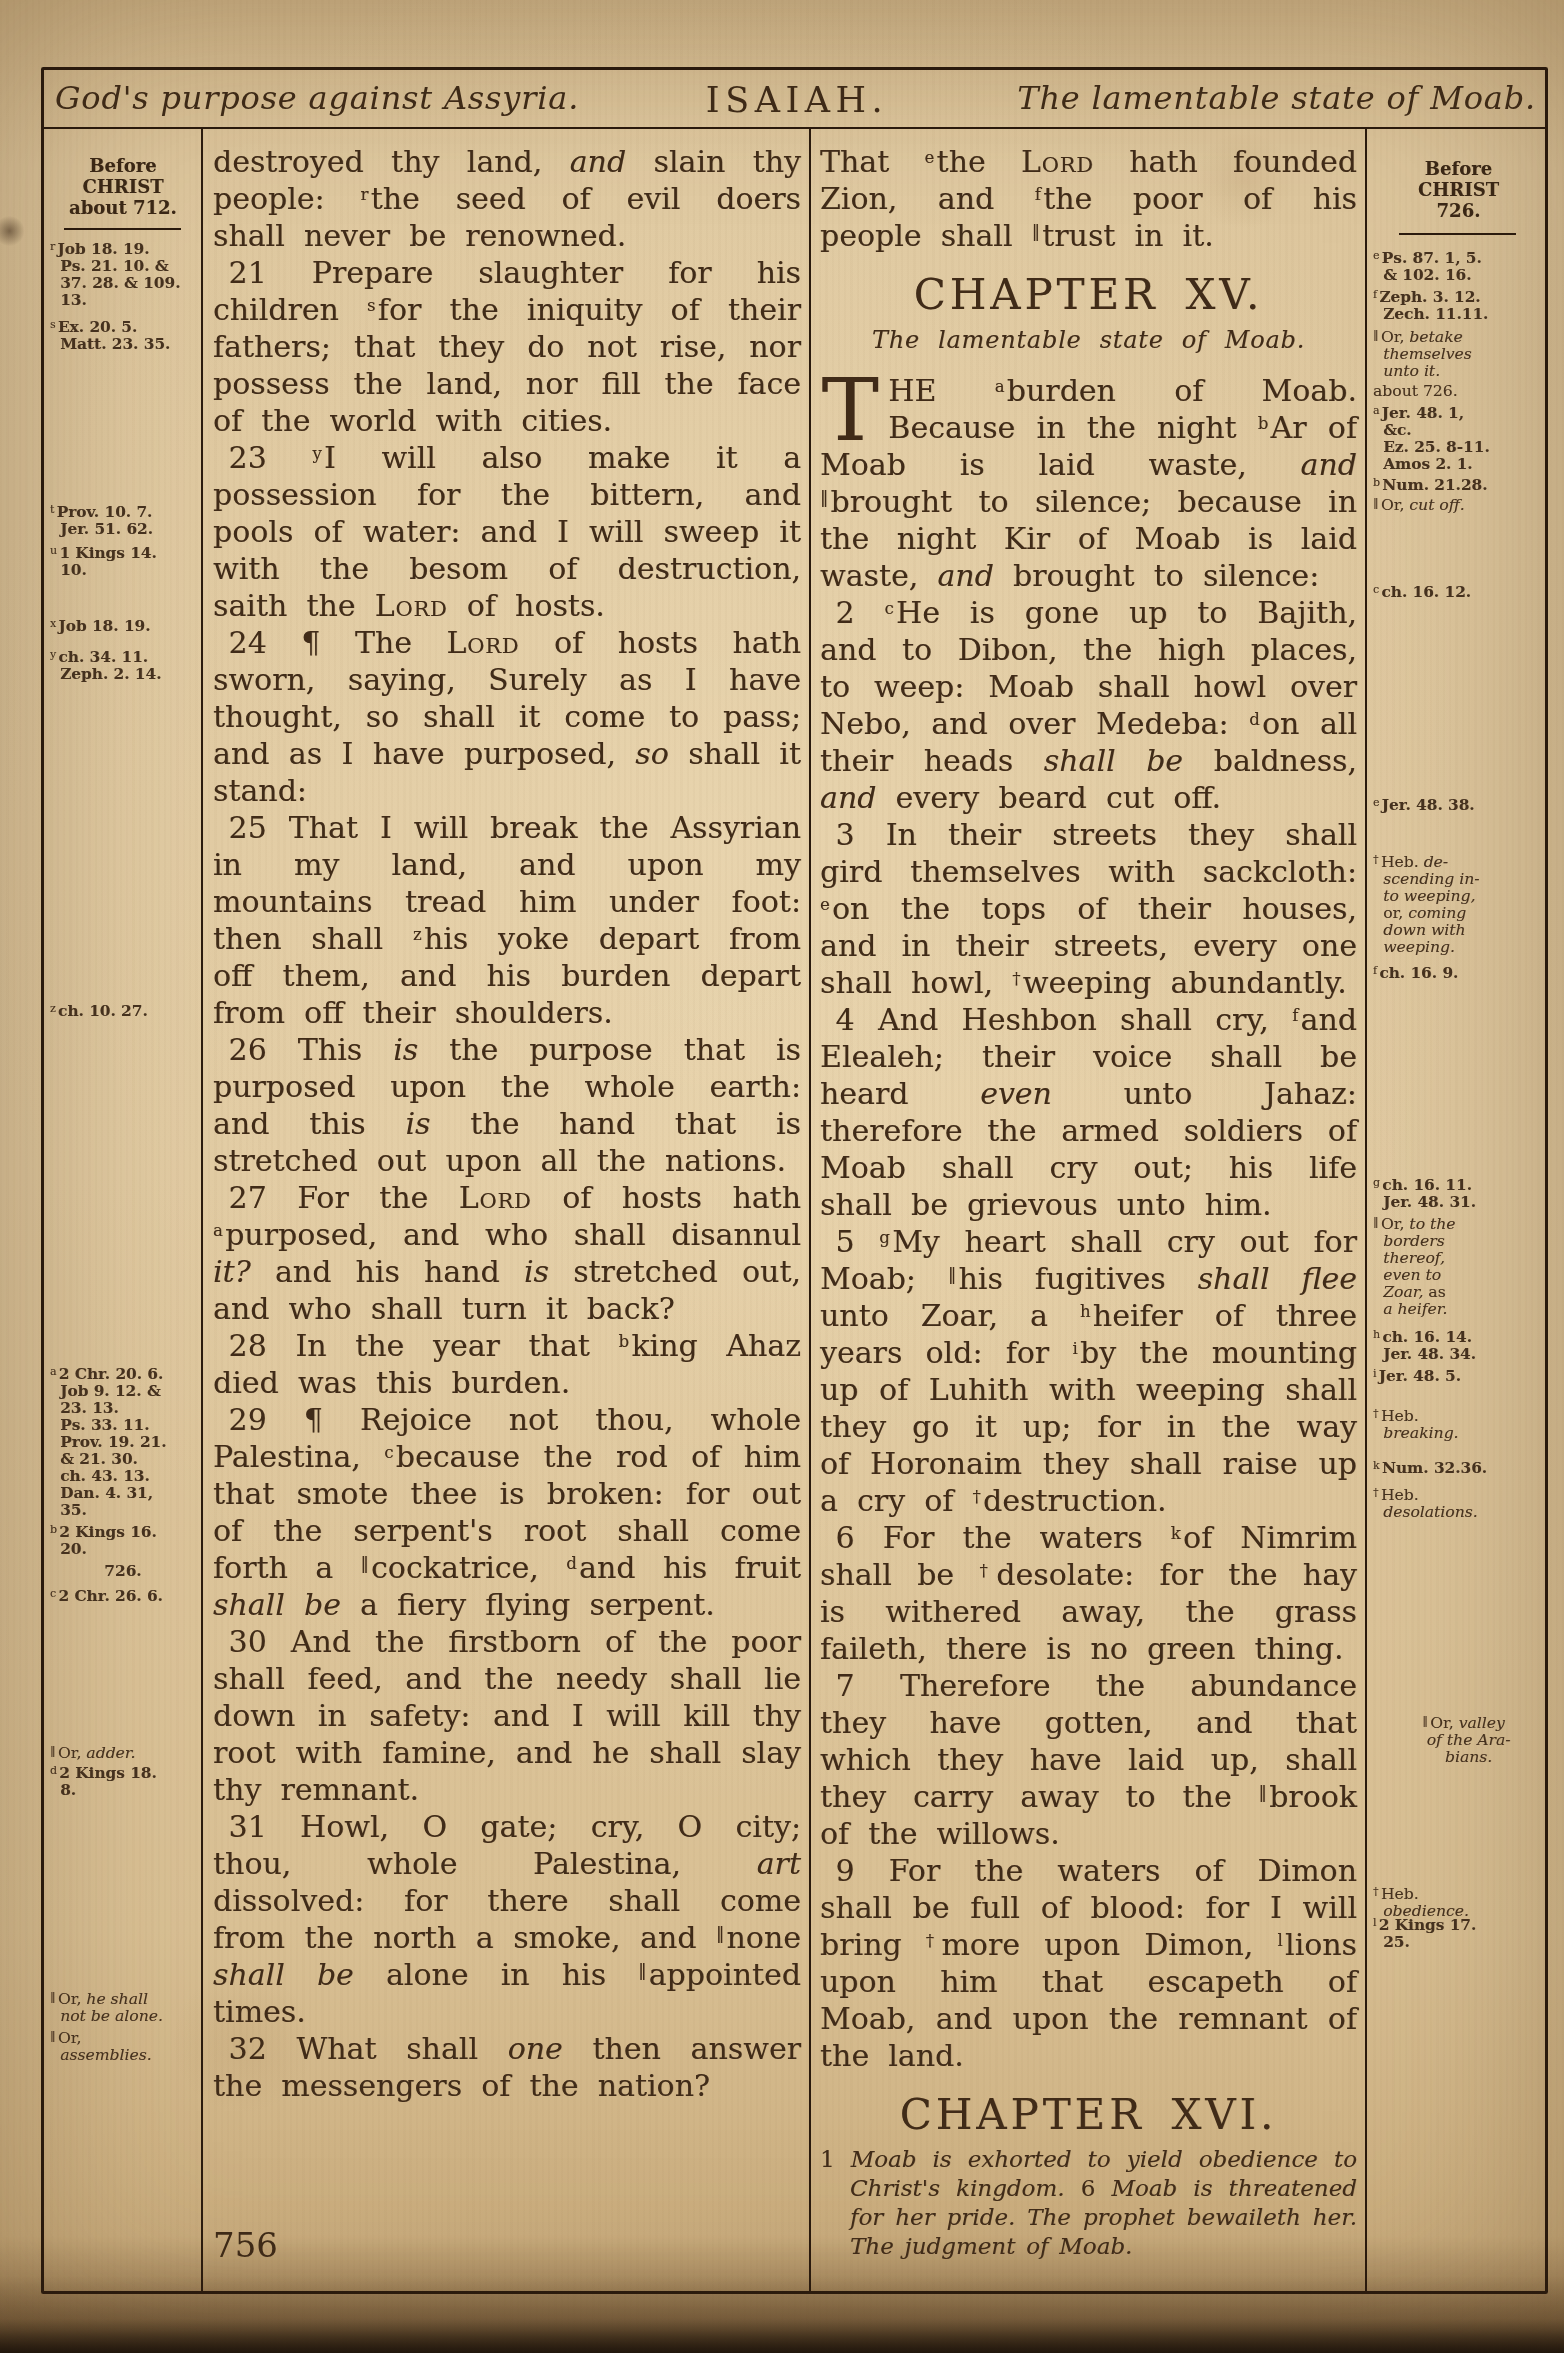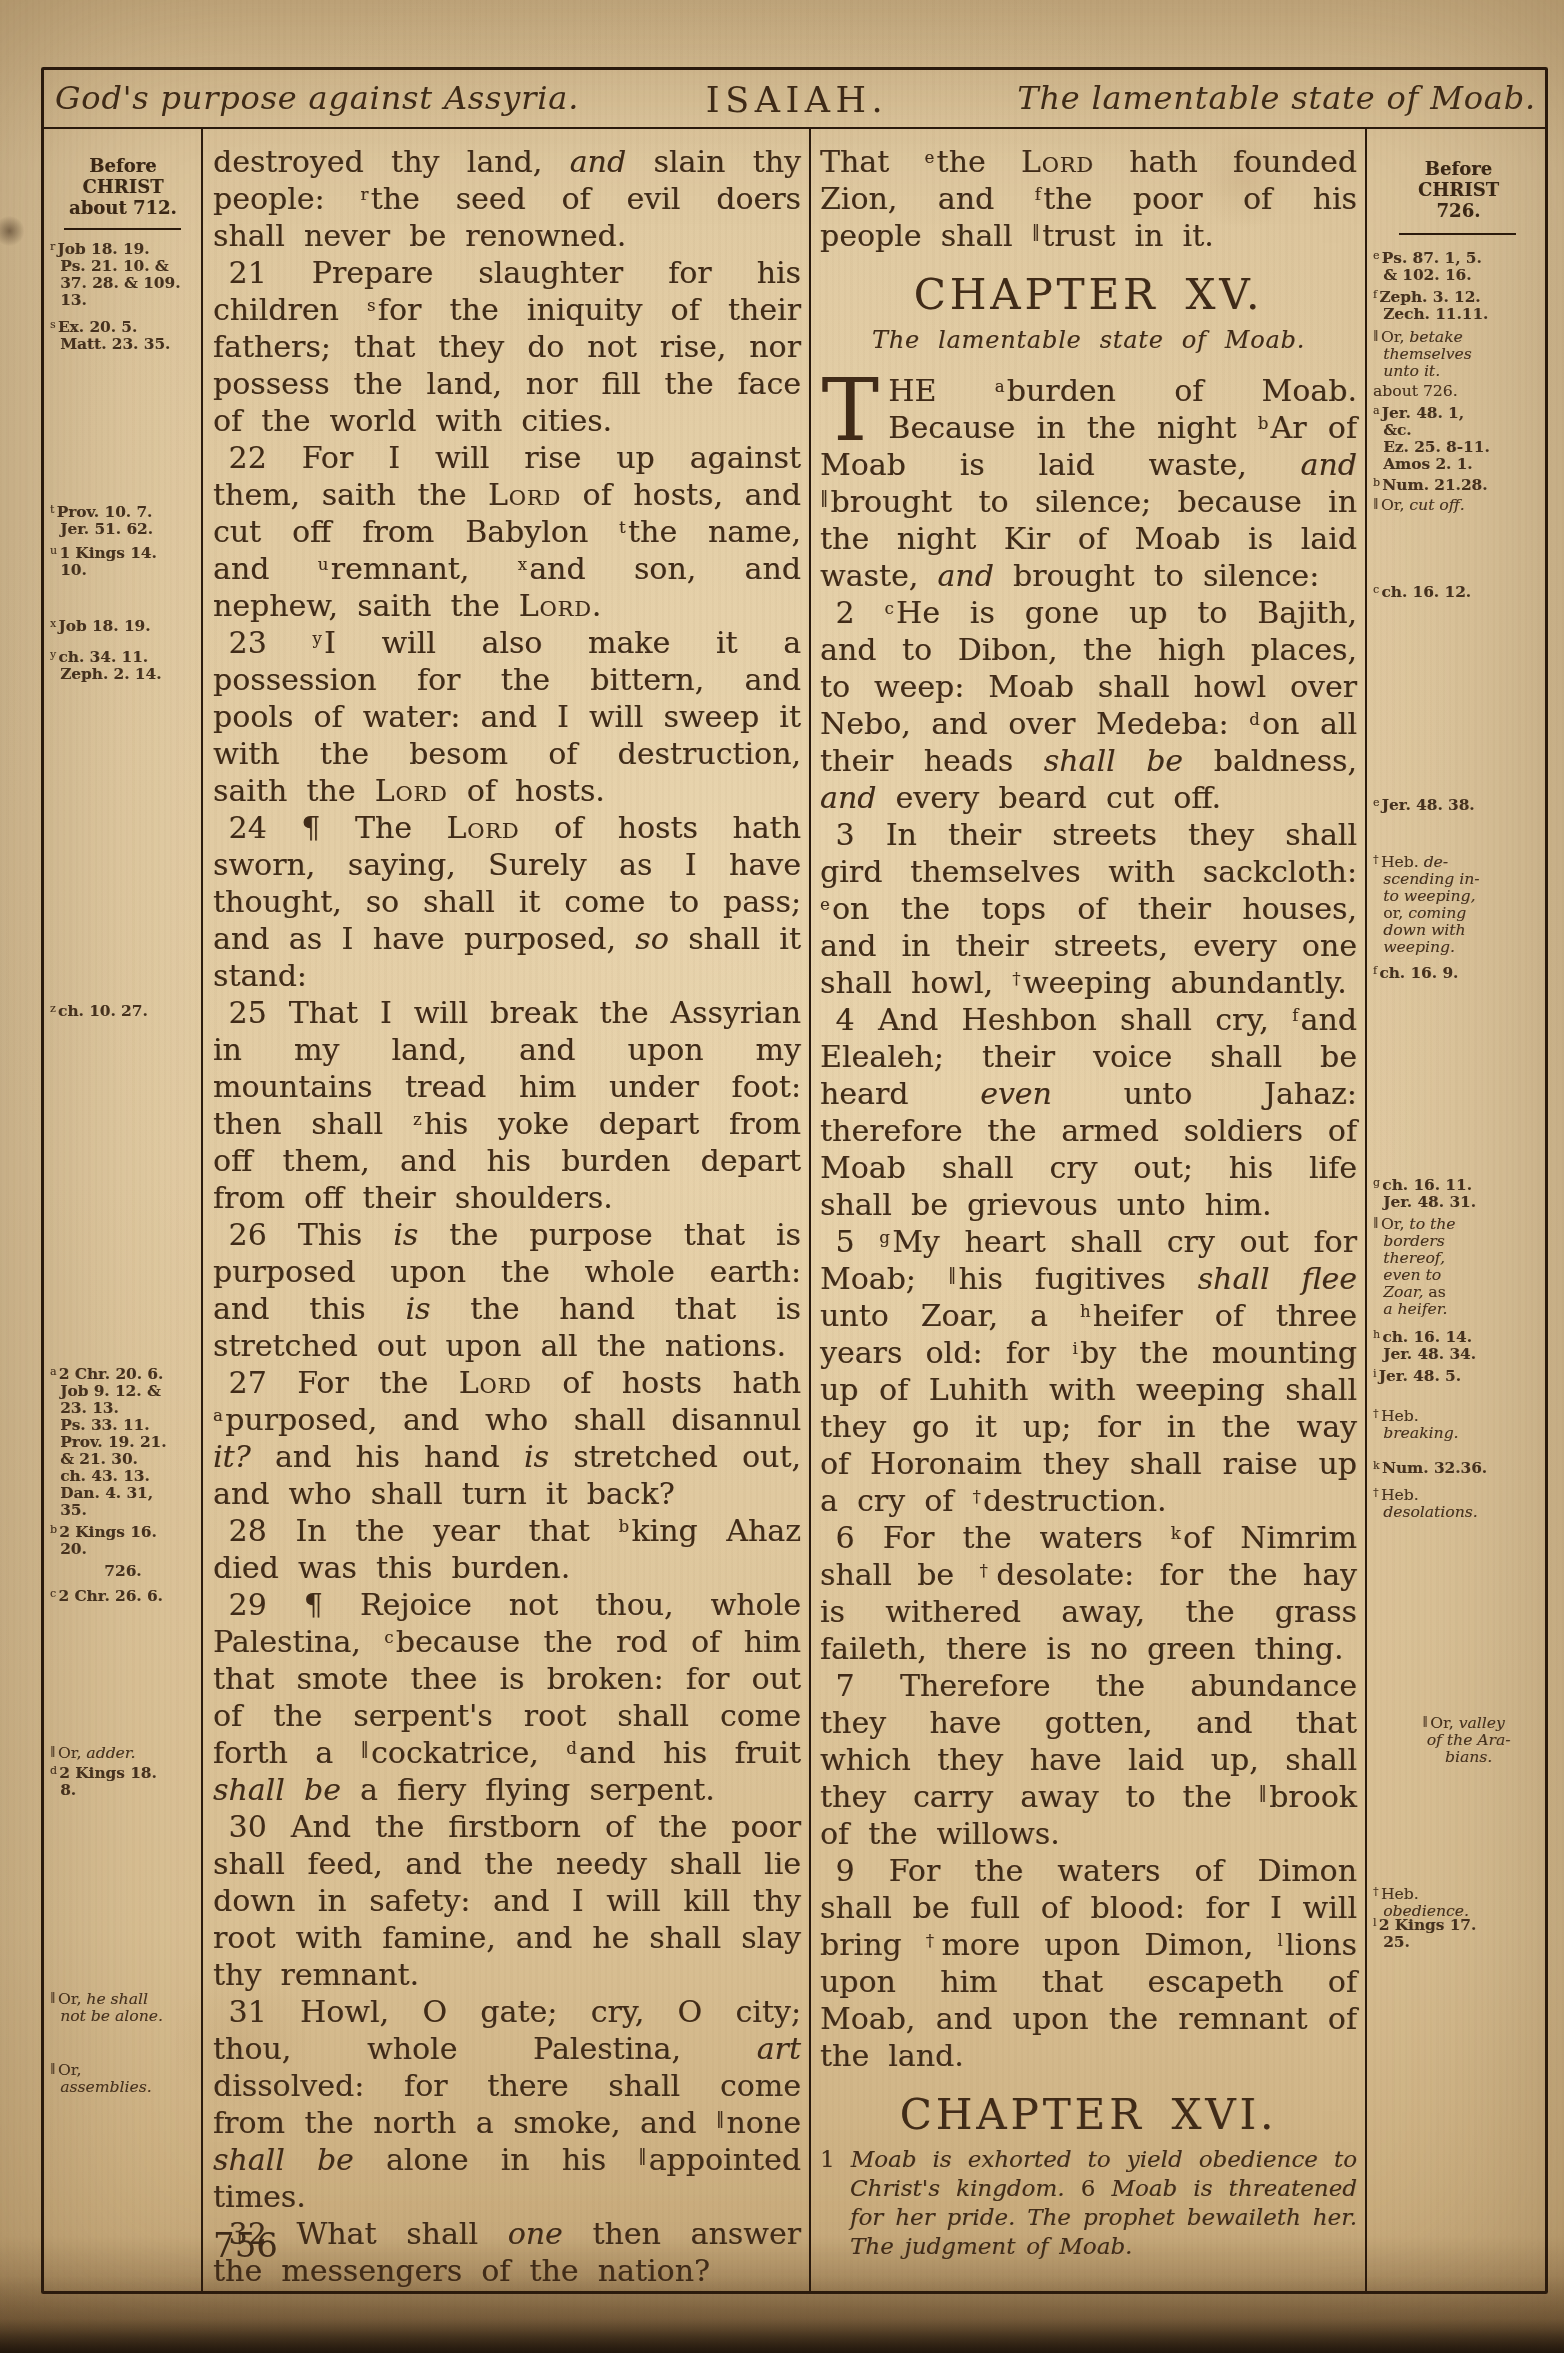--- a/index.html
+++ b/index.html
@@ -99,21 +99,20 @@
     <div>Before</div>
     <div>CHRIST</div>
     <div>726.</div>
   </div>
   <div class="bc-rule" id="bc-rule-right"></div>
 
   <div class="textcol" id="col1">
     <p class="cont">destroyed thy land, <em>and</em> slain thy people: <sup class="vref">r</sup>the seed of evil doers shall never be renowned.</p>
     <div id="col1-verses">
         <p class="verse">21 Prepare slaughter for his children <sup class="vref">s</sup>for the iniquity of their fathers; that they do not rise, nor possess the land, nor fill the face of the world with cities.</p>
-        <p class="verse">22 For I will rise up against them, saith the <span class="lord">Lord</span> of hosts, and cut off from Babylon <sup class="vref">t</sup>the name, and <sup class="vref">u</sup>remnant, <sup class="vref">x</sup>and son, and nephew, saith the <span class="lord">Lord</span>.</p>
         <p class="verse">23 <sup class="vref">y</sup>I will also make it a possession for the bittern, and pools of water: and I will sweep it with the besom of destruction, saith the <span class="lord">Lord</span> of hosts.</p>
         <p class="verse">24 ¶ The <span class="lord">Lord</span> of hosts hath sworn, saying, Surely as I have thought, so shall it come to pass; and as I have purposed, <em>so</em> shall it stand:</p>
         <p class="verse">25 That I will break the Assyrian in my land, and upon my mountains tread him under foot: then shall <sup class="vref">z</sup>his yoke depart from off them, and his burden depart from off their shoulders.</p>
         <p class="verse">26 This <em>is</em> the purpose that is purposed upon the whole earth: and this <em>is</em> the hand that is stretched out upon all the nations.</p>
         <p class="verse">27 For the <span class="lord">Lord</span> of hosts hath <sup class="vref">a</sup>purposed, and who shall disannul <em>it?</em> and his hand <em>is</em> stretched out, and who shall turn it back?</p>
         <p class="verse">28 In the year that <sup class="vref">b</sup>king Ahaz died was this burden.</p>
         <p class="verse">29 ¶ Rejoice not thou, whole Palestina, <sup class="vref">c</sup>because the rod of him that smote thee is broken: for out of the serpent's root shall come forth a <sup class="vref">‖</sup>cockatrice, <sup class="vref">d</sup>and his fruit <em>shall be</em> a fiery flying serpent.</p>
         <p class="verse">30 And the firstborn of the poor shall feed, and the needy shall lie down in safety: and I will kill thy root with famine, and he shall slay thy remnant.</p>
         <p class="verse">31 Howl, O gate; cry, O city; thou, whole Palestina, <em>art</em> dissolved: for there shall come from the north a smoke, and <sup class="vref">‖</sup>none <em>shall be</em> alone in his <sup class="vref">‖</sup>appointed times.</p>
         <p class="verse">32 What shall <em>one</em> then answer the messengers of the nation?</p>
@@ -152,21 +151,21 @@
     <div class="note cite" style="top: 615px; left: 50px; width: 146px;"><span class="nmark">x</span>Job 18. 19.</div>
     <div class="note cite" style="top: 646px; left: 50px; width: 146px;"><span class="nmark">y</span>ch. 34. 11.<br>Zeph. 2. 14.</div>
     <div class="note cite" style="top: 1000px; left: 50px; width: 146px;"><span class="nmark">z</span>ch. 10. 27.</div>
     <div class="note cite" style="top: 1363px; left: 50px; width: 146px;"><span class="nmark">a</span>2 Chr. 20. 6.<br>Job 9. 12. &amp;<br>23. 13.<br>Ps. 33. 11.<br>Prov. 19. 21.<br>&amp; 21. 30.<br>ch. 43. 13.<br>Dan. 4. 31,<br>35.</div>
     <div class="note cite" style="top: 1521px; left: 50px; width: 146px;"><span class="nmark">b</span>2 Kings 16.<br>20.</div>
     <div class="note cite center" style="top: 1563px; left: 50px; width: 146px;">726.</div>
     <div class="note cite" style="top: 1585px; left: 50px; width: 146px;"><span class="nmark">c</span>2 Chr. 26. 6.</div>
     <div class="note alt" style="top: 1742px; left: 50px; width: 146px;"><span class="nmark">‖</span>Or, <em>adder.</em></div>
     <div class="note cite" style="top: 1762px; left: 50px; width: 146px;"><span class="nmark">d</span>2 Kings 18.<br>8.</div>
     <div class="note alt" style="top: 1988px; left: 50px; width: 146px;"><span class="nmark">‖</span>Or, <em>he shall</em><br><em>not be alone.</em></div>
-    <div class="note alt" style="top: 2027px; left: 50px; width: 146px; margin-top: 32px;"><span class="nmark">‖</span>Or,<br><em>assemblies.</em></div>
+    <div class="note alt" style="top: 2027px; left: 50px; width: 146px;"><span class="nmark">‖</span>Or,<br><em>assemblies.</em></div>
     <div class="note cite" style="top: 247px; left: 1373px; width: 171px;"><span class="nmark">e</span>Ps. 87. 1, 5.<br>&amp; 102. 16.</div>
     <div class="note cite" style="top: 286px; left: 1373px; width: 171px;"><span class="nmark">f</span>Zeph. 3. 12.<br>Zech. 11.11.</div>
     <div class="note alt" style="top: 326px; left: 1373px; width: 171px;"><span class="nmark">‖</span>Or, <em>betake</em><br><em>themselves</em><br><em>unto it.</em></div>
     <div class="note alt" style="top: 383px; left: 1373px; width: 171px;">about 726.</div>
     <div class="note cite" style="top: 402px; left: 1373px; width: 171px;"><span class="nmark">a</span>Jer. 48. 1,<br>&amp;c.<br>Ez. 25. 8-11.<br>Amos 2. 1.</div>
     <div class="note cite" style="top: 474px; left: 1373px; width: 171px;"><span class="nmark">b</span>Num. 21.28.</div>
     <div class="note alt" style="top: 494px; left: 1373px; width: 171px;"><span class="nmark">‖</span>Or, <em>cut off.</em></div>
     <div class="note cite" style="top: 581px; left: 1373px; width: 171px;"><span class="nmark">c</span>ch. 16. 12.</div>
     <div class="note cite" style="top: 794px; left: 1373px; width: 171px;"><span class="nmark">e</span>Jer. 48. 38.</div>
     <div class="note alt" style="top: 851px; left: 1373px; width: 171px;"><span class="nmark">†</span>Heb. <em>de-</em><br><em>scending in-</em><br><em>to weeping,</em><br>or, <em>coming</em><br><em>down with</em><br><em>weeping.</em></div>

